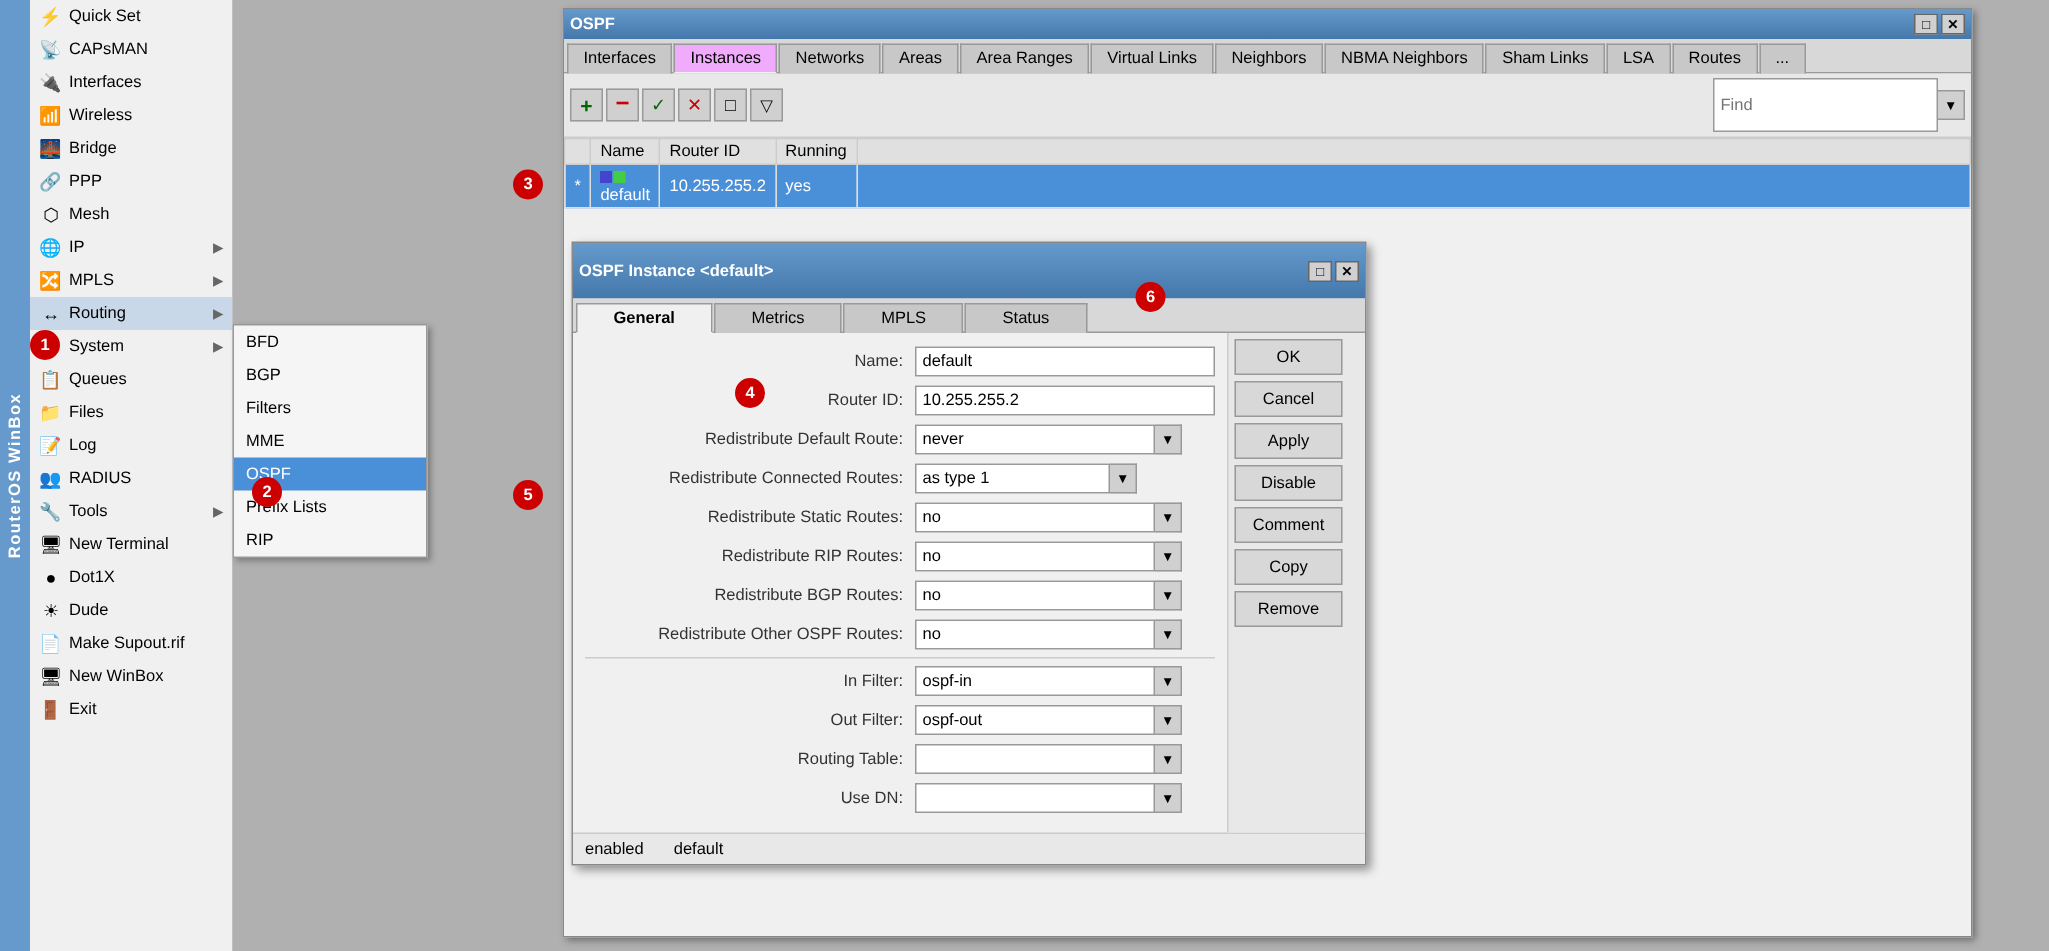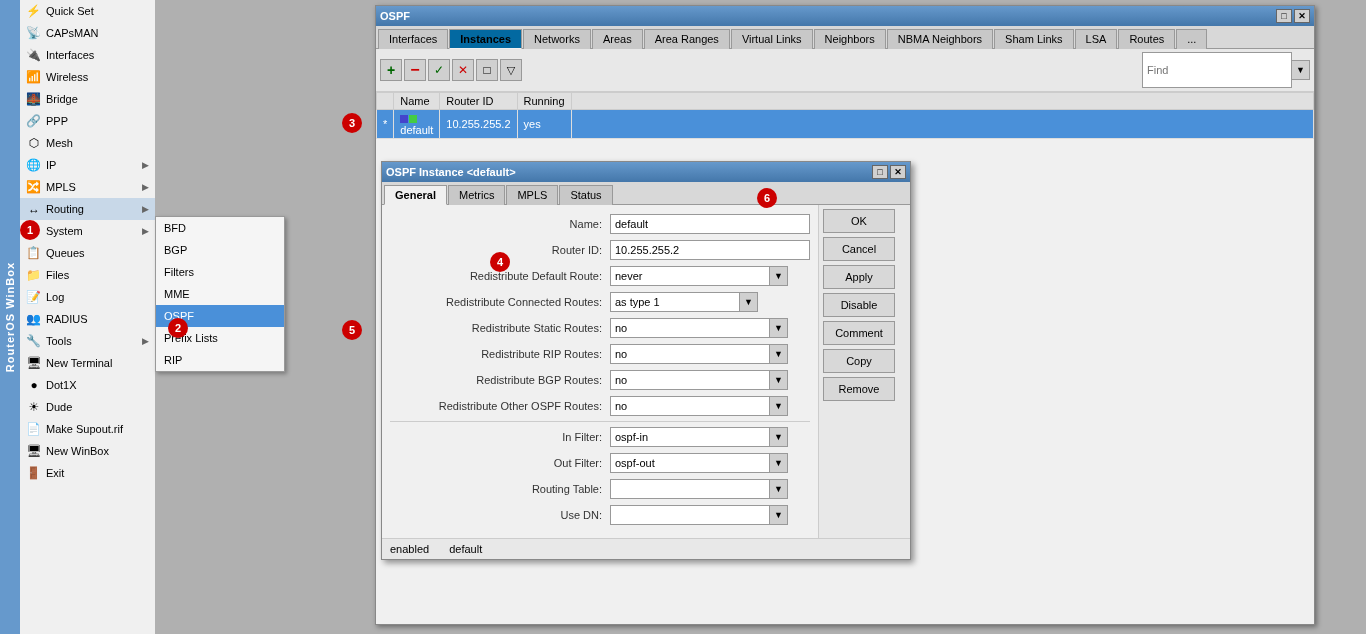--- a/index.html
+++ b/index.html
@@ -133,23 +133,23 @@
       padding: 3px 10px;
       background: #c8c8c8;
       border: 1px solid #999;
       border-bottom: none;
       cursor: pointer;
       font-size: 11px;
       position: relative;
       top: 1px;
     }
     .tab.active {
-      background: #0369a1;
+      background: #f0abfc;
       border-bottom: 1px solid #f0f0f0;
-      font-weight: bold;
+      font-weight: normal;
       z-index: 1;
     }
 
     
     .toolbar {
       display: flex;
       align-items: center;
       padding: 3px 4px;
       background: #e8e8e8;
       border-bottom: 1px solid #ccc;
@@ -230,39 +230,39 @@
       left: 5px;
       top: 155px;
       width: 530px;
       background: #f0f0f0;
       border: 1px solid #888;
       box-shadow: 3px 3px 6px rgba(0,0,0,0.4);
       z-index: 50;
     }
 
     .dialog-titlebar {
-      height: 20px;
+      height: 37px;
       background: linear-gradient(to bottom, #6699cc, #4477aa);
       display: flex;
       align-items: center;
       padding: 0 4px;
       color: white;
       font-size: 11px;
       font-weight: bold;
     }
 
     .dialog-tabs {
       display: flex;
       background: #d8d8d8;
       border-bottom: 1px solid #999;
       padding: 2px 2px 0;
       gap: 1px;
     }
     .dialog-tab {
-      padding: 3px 10px;
+      padding: 3px 24px;
       background: #c8c8c8;
       border: 1px solid #999;
       border-bottom: none;
       cursor: pointer;
       font-size: 11px;
       position: relative;
       top: 1px;
     }
     .dialog-tab.active {
       background: #f0f0f0;

